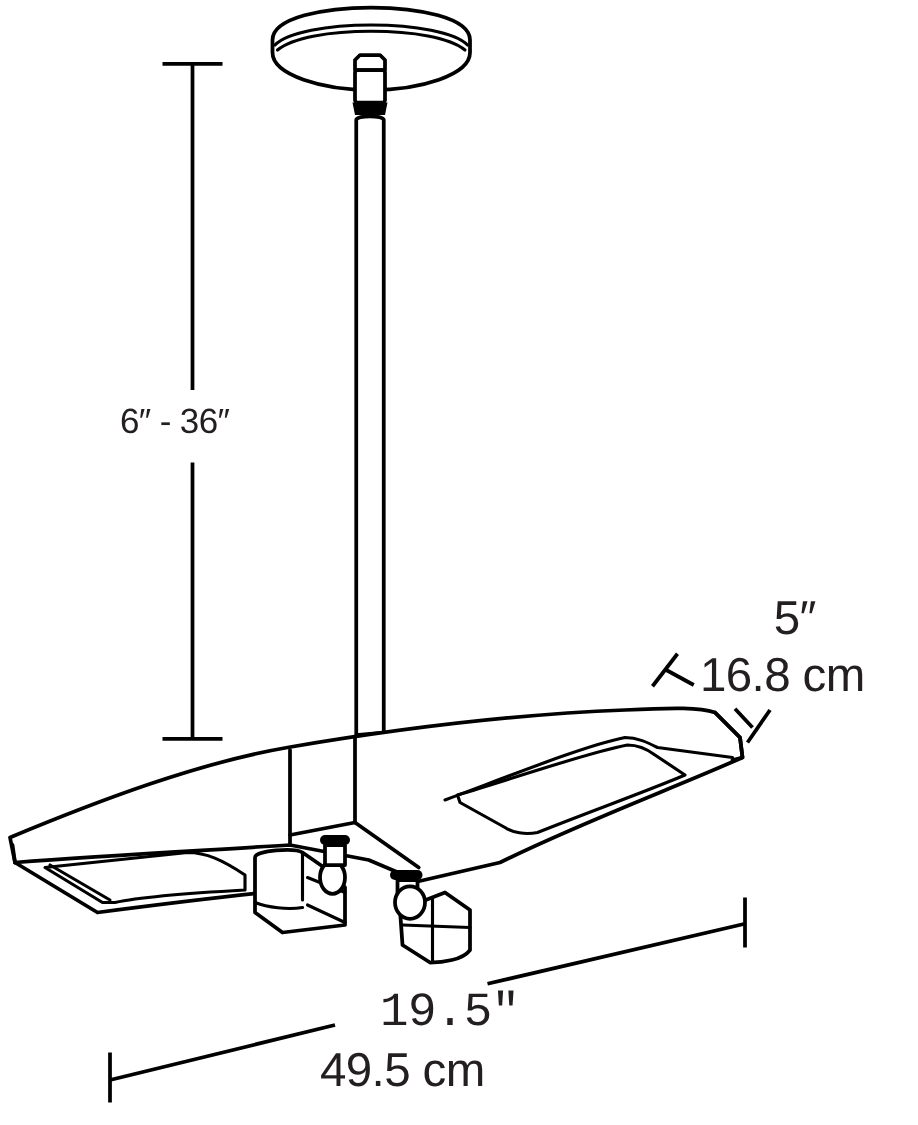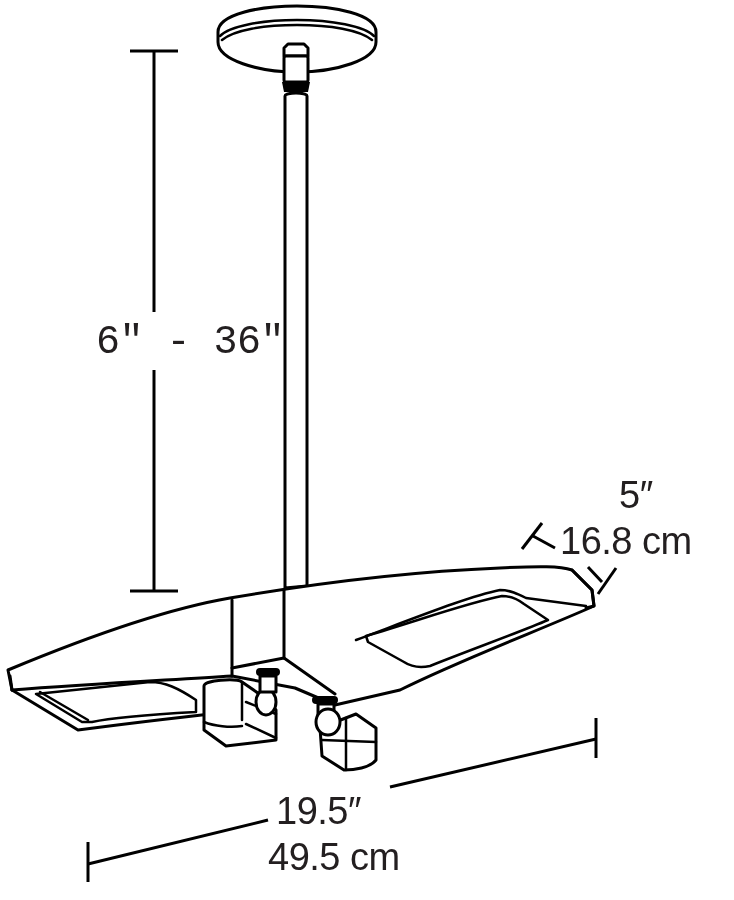--- a/index.html
+++ b/index.html
@@ -95,19 +95,19 @@
   </g>
 
   <g>
     <line class="dim" x1="88" y1="842" x2="88" y2="882"></line>
     <line class="dim" x1="88" y1="864" x2="268" y2="820"></line>
     <line class="dim" x1="390" y1="787" x2="596" y2="739"></line>
     <line class="dim" x1="596" y1="718" x2="596" y2="758"></line>
   </g>
 </svg>
 
-<div class="label" style="left:96px; top:323px; font-size:40px;font-family:Liberation Mono, monospace;">6″ - 36″</div>
+<div class="label" style="left:96px; top:323px; font-size:28px;">6″ - 36″</div>
 
 <div class="label" style="left:619px; top:476px;">5″</div>
 <div class="label" style="left:560px; top:522px;">16.8 cm</div>
 
-<div class="label" style="left:276px; top:792px;">19.5″</div>
-<div class="label" style="left:256px; top:838px;margin-left:12px;">49.5 cm</div>
+<div class="label" style="left:304px; top:792px;font-family:Liberation Mono, monospace;">19.5″</div>
+<div class="label" style="left:256px; top:838px;">49.5 cm</div>
 
 </body></html>

